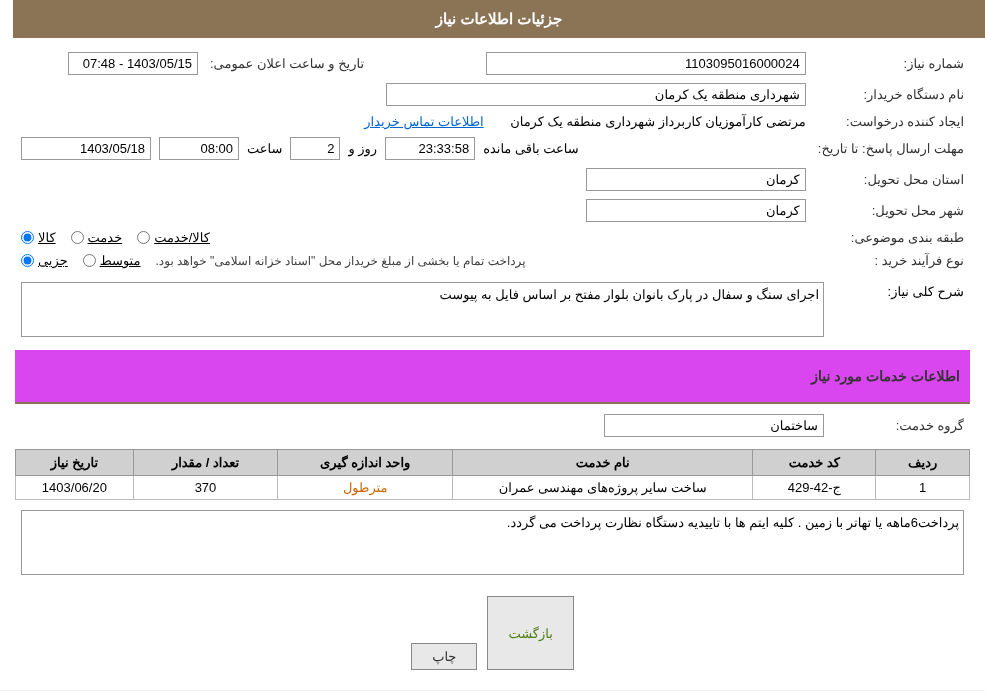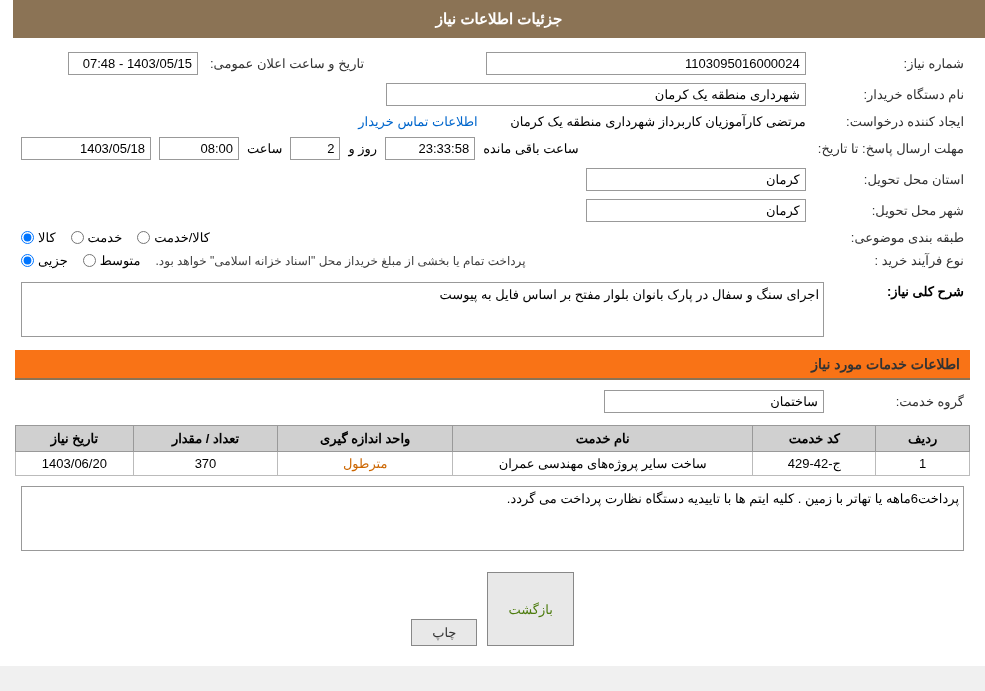--- a/index.html
+++ b/index.html
@@ -53,42 +53,44 @@
       font-family: Tahoma, Arial, sans-serif;
       direction: rtl;
     }
     .input-wide { width: 320px; }
     .input-medium { width: 220px; }
     .input-date { width: 130px; }
     .input-time { width: 80px; }
     .input-count { width: 50px; }
     .input-countdown { width: 90px; }
     .section-header {
-      background: #f97316;
+      background: #d946ef;
       border-bottom: 2px solid #8B7355;
-      padding: 6px 10px;
+      padding: 18px 10px;
       font-size: 14px;
       font-weight: bold;
       color: #333;
       margin: 8px 0 6px 0;
     }
     .link-style {
       color: #0066cc;
+      text-decoration: underline;
       cursor: pointer;
     }
     .radio-row {
       display: flex;
       align-items: center;
       gap: 15px;
       justify-content: flex-end;
     }
     .radio-item {
       display: flex;
       align-items: center;
       gap: 4px;
+      text-decoration: underline;
     }
     .inline-row {
       display: flex;
       align-items: center;
       gap: 8px;
     }
     .shrh-box {
       border: 1px solid #999;
       width: 100%;
       height: 55px;
@@ -185,21 +187,21 @@
       <tr>
         <td class="label-cell">نام دستگاه خریدار:</td>
         <td class="value-cell" colspan="3">
           <input type="text" class="input-box" style="width: 420px;" readonly="" value="شهرداری منطقه یک کرمان">
         </td>
       </tr>
 
       <tr>
         <td class="label-cell">ایجاد کننده درخواست:</td>
         <td class="value-cell" colspan="3">
-          <span style="margin-left:18px">مرتضی کارآموزیان کاربرداز شهرداری منطقه یک کرمان</span>
+          <span style="margin-left:12px">مرتضی کارآموزیان کاربرداز شهرداری منطقه یک کرمان</span>
           &nbsp;&nbsp;
           <span class="link-style">اطلاعات تماس خریدار</span>
         </td>
       </tr>
 
       <tr>
         <td class="label-cell">مهلت ارسال پاسخ: تا تاریخ:</td>
         <td class="value-cell" colspan="3">
           <div class="inline-row" style="justify-content:flex-end">
             <span>ساعت باقی مانده</span>
@@ -260,21 +262,21 @@
               <span>جزیی</span>
               <input type="radio" name="noe" checked="" style="">
             </div>
           </div>
         </td>
       </tr>
     </tbody>
       </table>
 
     <div style="display:flex; align-items:flex-start; margin: 6px 0;">
-      <div style="width:140px; text-align:right; font-weight:bold; padding: 4px 6px; white-space:nowrap;">شرح کلی نیاز:</div>
+      <div style="width:140px; text-align:right; font-weight:normal; padding: 4px 6px; white-space:nowrap;">شرح کلی نیاز:</div>
       <div style="flex:1; padding: 2px 6px;">
         <textarea class="shrh-box" readonly="" style="">اجرای سنگ و سفال در پارک بانوان بلوار مفتح بر اساس فایل به پیوست</textarea>
       </div>
     </div>
 
     <div class="section-header">اطلاعات خدمات مورد نیاز</div>
 
     <table class="form-table">
       <tbody>
           <tr>

